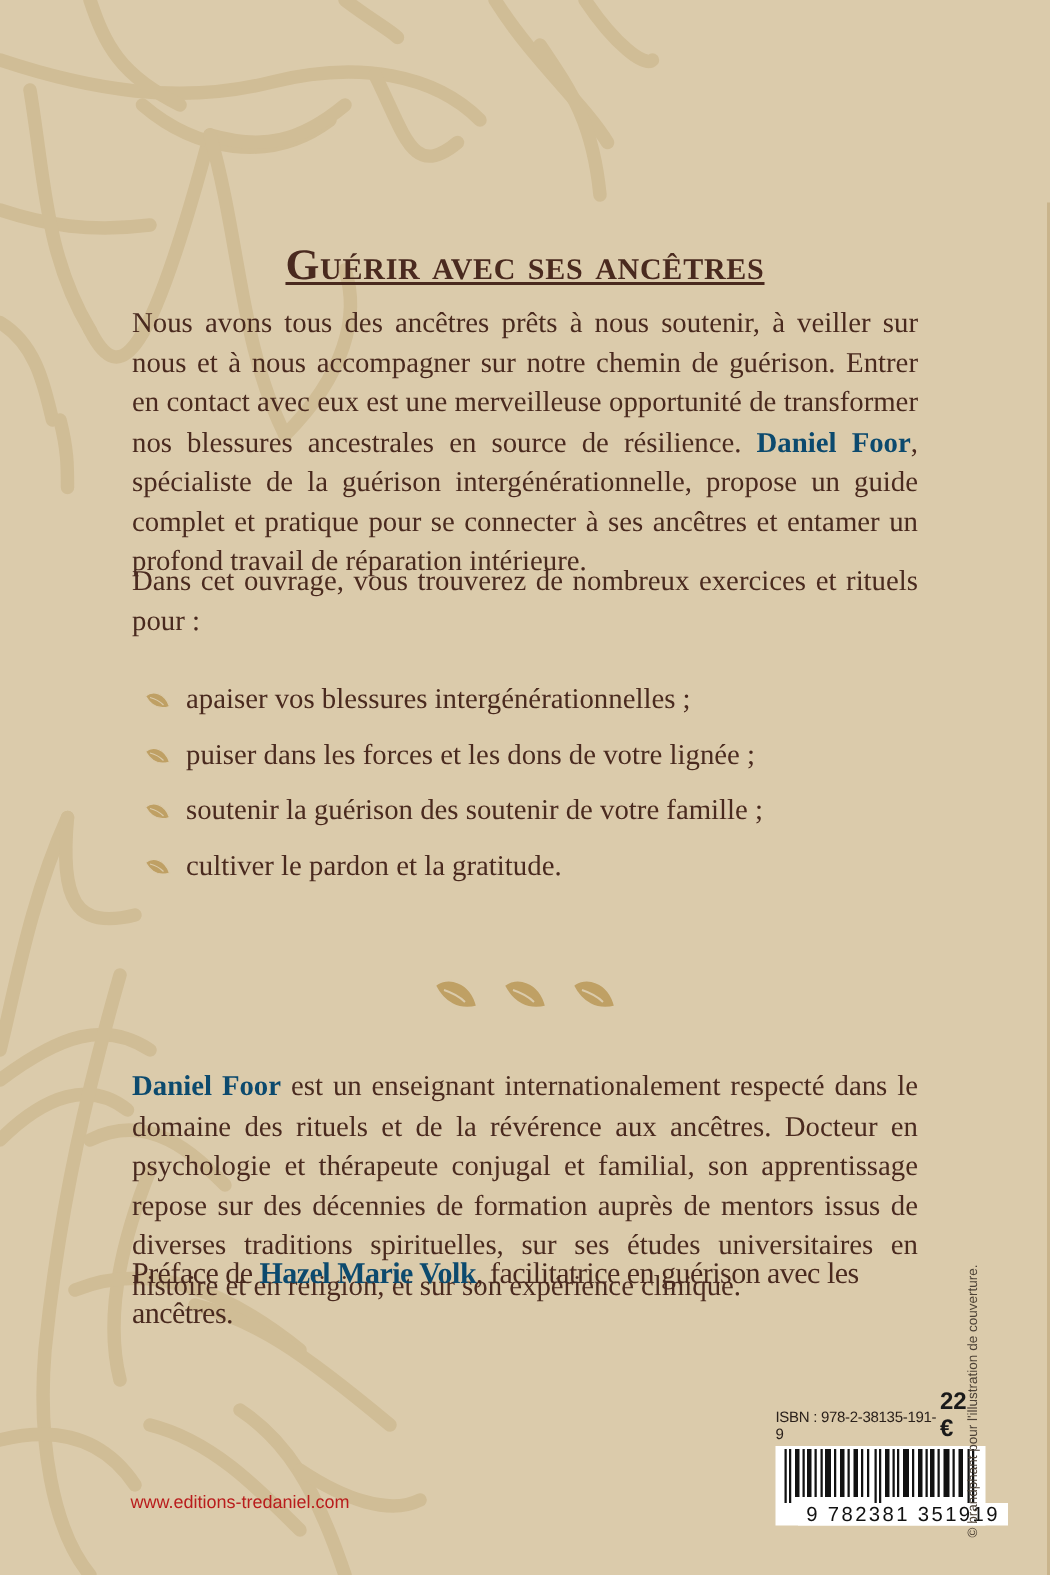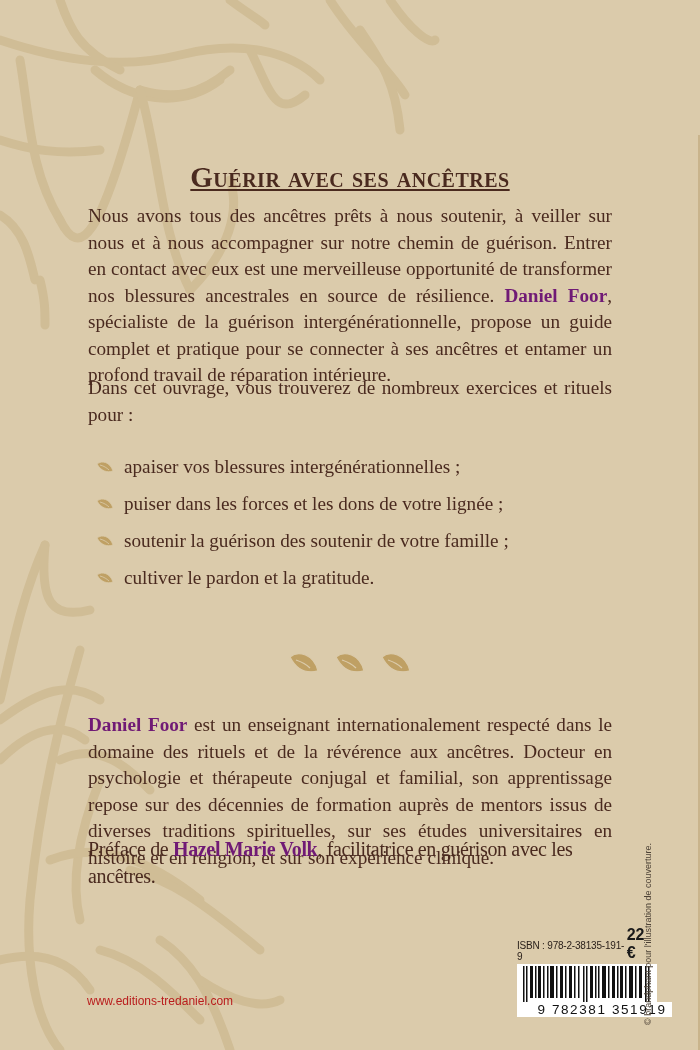--- a/index.html
+++ b/index.html
@@ -22,21 +22,21 @@
     .para {
       position: absolute; left: 0; width: 524px;
       font-family: "Liberation Serif", "DejaVu Serif", serif;
       font-size: 19.2px; line-height: 26.5px; text-align: justify; text-align-last: left;
       color: #4a2a1f; margin: 0;
     }
     .p1 { top: 203px; }
     .p2 { top: 375px; }
     .p3 { top: 712px; }
     .p4 { top: 836px; text-align: left; font-size: 20px; letter-spacing: -0.35px; }
-    .para b { font-weight: bold; color: #701a75; margin-top: 28px; }
+    .para b { font-weight: bold; color: #0c4a6e; margin-top: 28px; }
     .bullets { position: absolute; left: 8px; top: 448px; width: 520px; margin: 0; padding: 0; list-style: none; }
     .bullets li {
       display: flex; align-items: center; height: 37px;
       font-family: "Liberation Serif", "DejaVu Serif", serif;
       font-size: 19.2px; color: #4a2a1f;
     }
     .leaf { width: 18px; height: 12px; margin-right: 10px; flex: none; }
     .ornament { position: absolute; left: 200px; top: 652px; width: 124px; height: 26px; display: flex; justify-content: space-between; }
     .ornament svg { width: 32px; height: 22px; }
     .url {

